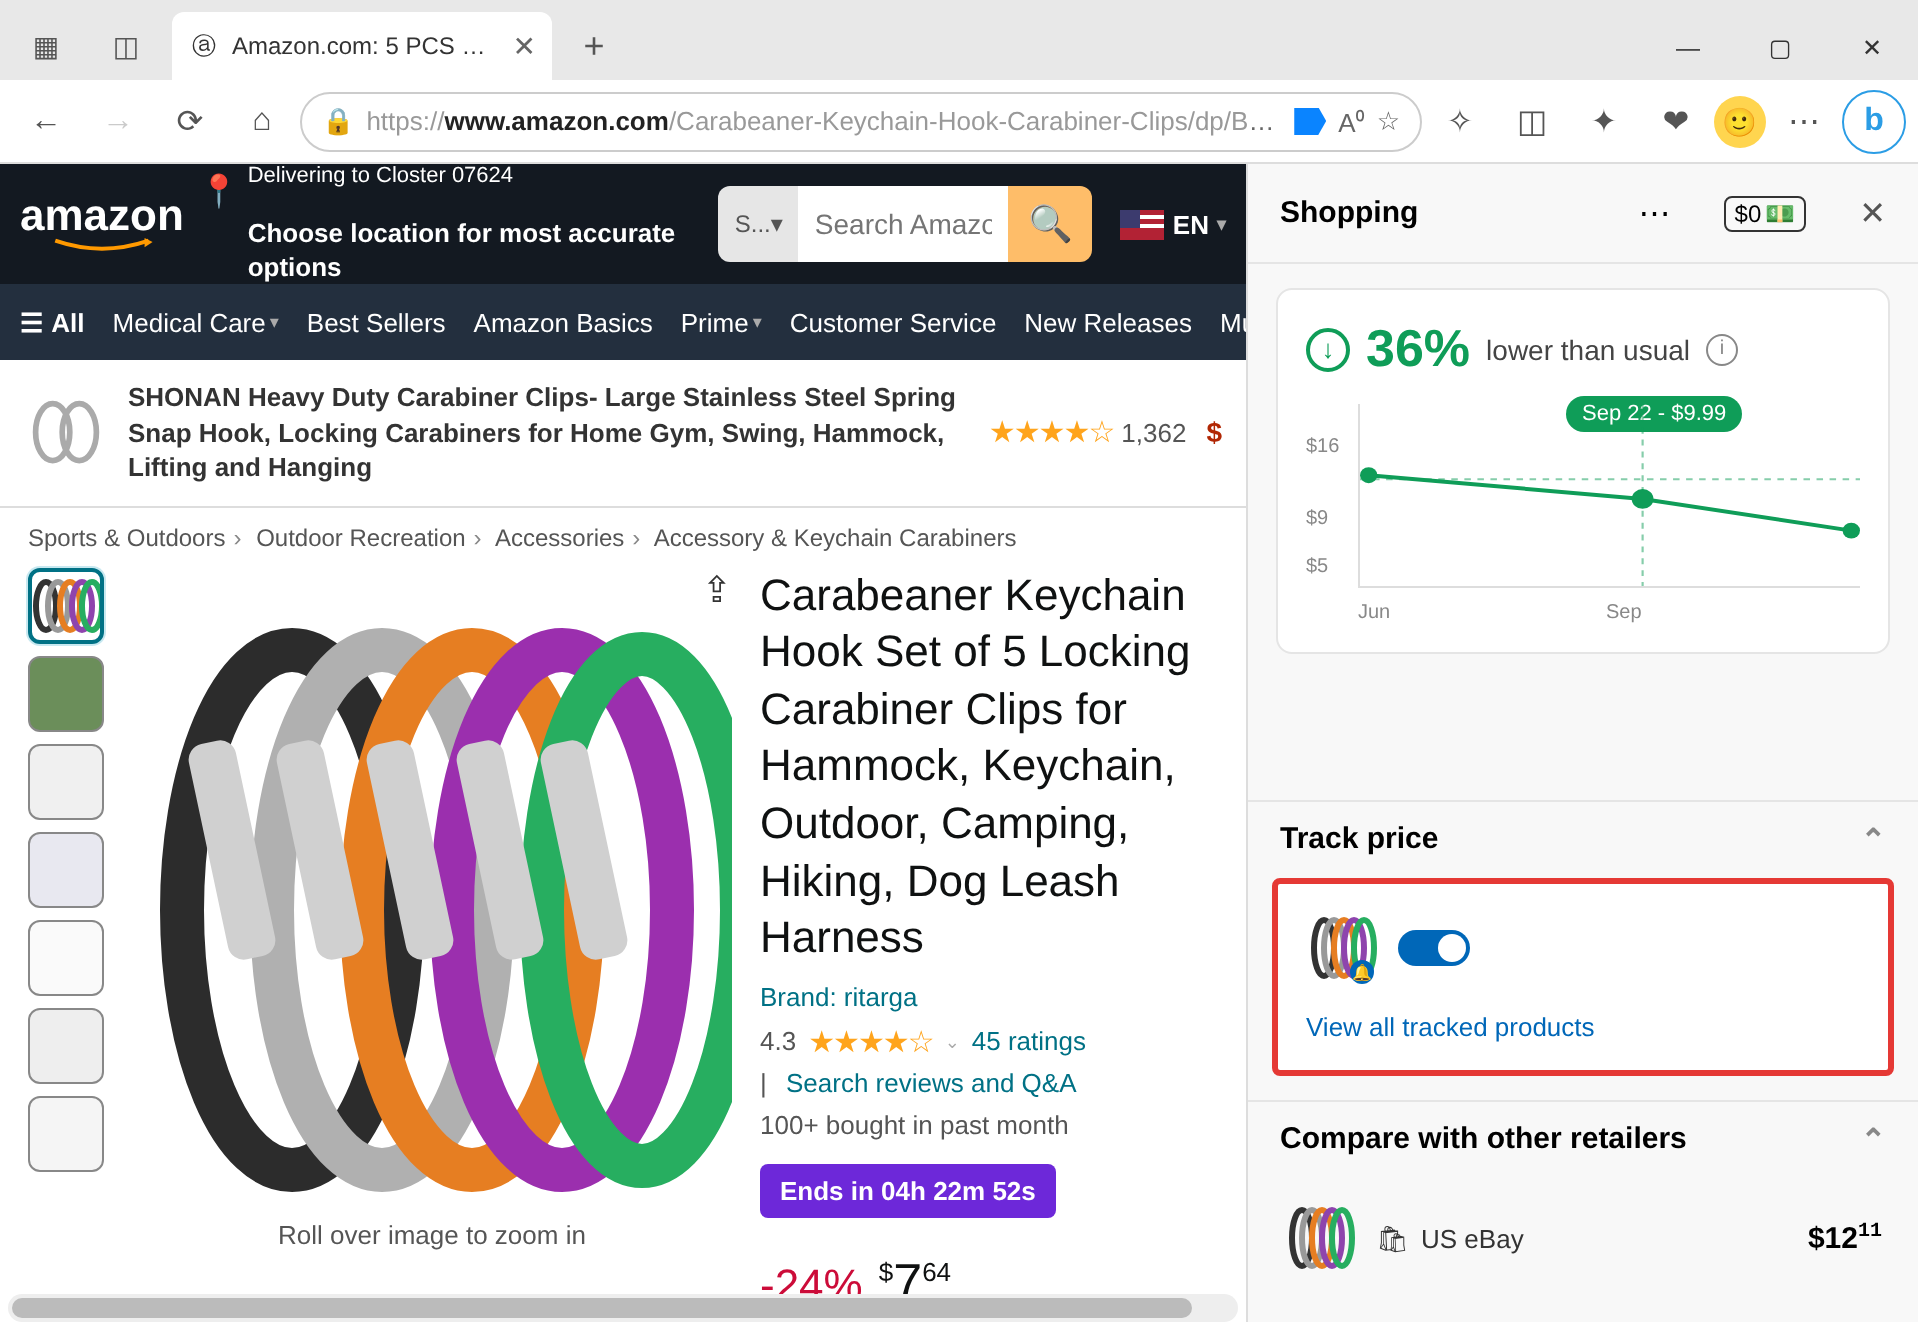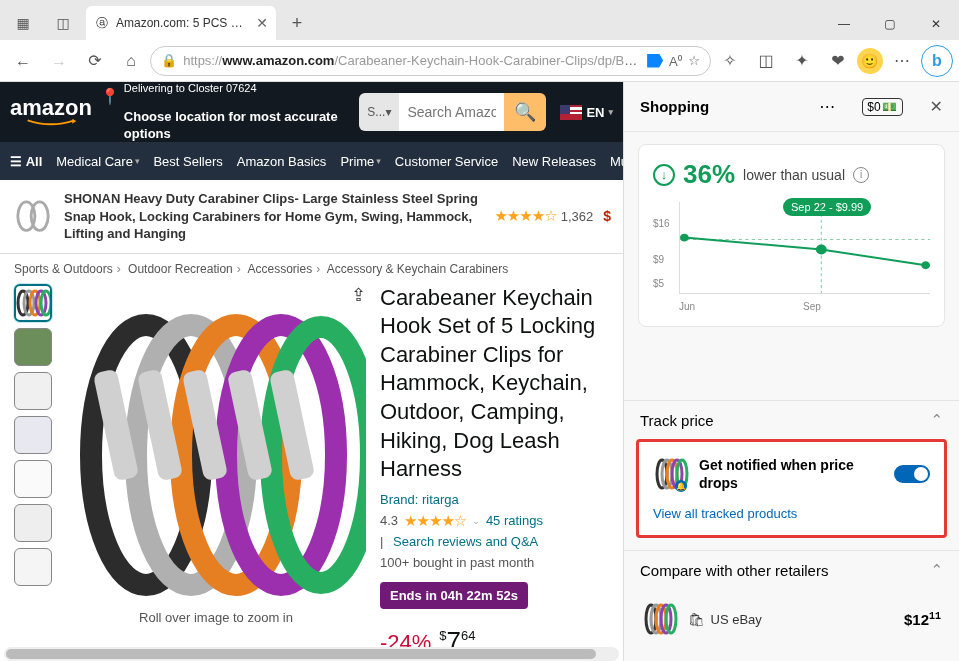--- a/index.html
+++ b/index.html
@@ -70,21 +70,21 @@
 .share-icon { align-self:flex-end; font-size:18px; color:#333; margin-bottom:4px; }
 .mainimg-canvas { width:300px; height:290px; position:relative; }
 .hover-text { font-size:13px; color:#555; margin-top:10px; }
 
 .pinfo { flex:1; min-width:0; }
 .ptitle { font-size:22px; line-height:1.3; color:#0f1111; margin-bottom:6px; }
 .brand { color:#007185; font-size:13px; }
 .rating-row { font-size:13px; color:#555; display:flex; align-items:center; gap:6px; margin-top:4px; flex-wrap:wrap; }
 .rating-row .link { color:#007185; }
 .bought { font-size:13px; color:#555; margin-top:6px; }
-.deal-badge { background:#701a75; color:#fff; font-size:13px; font-weight:bold; padding:6px 10px; border-radius:4px; display:inline-block; margin-top:12px; }
+.deal-badge { background:#6d28d9; color:#fff; font-size:13px; font-weight:bold; padding:6px 10px; border-radius:4px; display:inline-block; margin-top:12px; }
 .price-row { display:flex; align-items:baseline; gap:8px; margin-top:10px; }
 .discount { color:#cc0c39; font-size:22px;margin-top:11px; }
 .price { font-size:26px; color:#0f1111; }
 .price sup { font-size:13px; vertical-align:super; }
 .typical { font-size:12px; color:#565959; margin-top:2px; }
 .typical .strike { text-decoration:line-through; }
 
 
 .sp-header { height:50px; display:flex; align-items:center; padding:0 16px; gap:27px; border-bottom:1px solid #e5e5e5; }
 .sp-title { font-size:15px; font-weight:600; flex:1; }
@@ -98,21 +98,21 @@
 .down-icon { width:22px; height:22px; border:2px solid #0f9d58; border-radius:50%; color:#0f9d58; display:flex; align-items:center; justify-content:center; font-size:13px; }
 .pct { font-size:26px; font-weight:bold; color:#0f9d58; }
 .pct-label { font-size:14px; color:#444; }
 .info-icon { width:16px; height:16px; border:1px solid #888; border-radius:50%; font-size:10px; color:#888; display:flex; align-items:center; justify-content:center; }
 .chart { margin-top:12px; height:110px; position:relative; }
 .chart .ylab { position:absolute; left:0; font-size:10px; color:#888; }
 .chart-area { position:absolute; left:26px; right:0; top:0; bottom:18px; border-left:1px solid #ddd; border-bottom:1px solid #ddd; }
 .chart .xlab { position:absolute; bottom:0; font-size:10px; color:#888; }
 .tooltip { position:absolute; background:#0f9d58; color:#fff; font-size:11px; padding:3px 8px; border-radius:10px; top:-4px; left:130px; white-space:nowrap; }
 
-.section-head { display:flex; align-items:flex-end; padding:10px 16px; font-size:15px; font-weight:400; border-top:1px solid #e5e5e5; }
+.section-head { display:flex; align-items:flex-start; padding:10px 16px; font-size:15px; font-weight:700; border-top:1px solid #e5e5e5; }
 .section-head .chev-s { margin-left:auto; color:#888; }
 .track-card { border:3px solid #e53935; border-radius:4px; margin:0 12px 12px; padding:14px; background:#fff; }
 .notify-row { display:flex; align-items:center; gap:10px; }
 .notify-img { width:36px; height:36px; }
 .notify-text { flex:1; font-size:14px; font-weight:600; line-height:1.3; }
 .toggle { width:36px; height:18px; background:#0067b8; border-radius:9px; position:relative; }
 .toggle::after { content:""; position:absolute; width:14px; height:14px; background:#fff; border-radius:50%; right:2px; top:2px; }
 .view-all { color:#0067b8; font-size:13px; margin-top:14px; display:block; }
 
 .compare-card { margin:0 14px 12px; padding:12px 4px; display:flex; align-items:center; gap:10px; }
@@ -369,21 +369,20 @@
                 <ellipse cx="9" cy="18" rx="5" ry="14" stroke="#333"></ellipse>
                 <ellipse cx="14" cy="18" rx="5" ry="14" stroke="#999"></ellipse>
                 <ellipse cx="19" cy="18" rx="5" ry="14" stroke="#e67e22"></ellipse>
                 <ellipse cx="24" cy="18" rx="5" ry="14" stroke="#8e44ad"></ellipse>
                 <ellipse cx="29" cy="18" rx="5" ry="14" stroke="#27ae60"></ellipse>
               </g>
               <circle cx="28" cy="30" r="6" fill="#0067b8"></circle>
               <text x="28" y="33" font-size="8" fill="#fff" text-anchor="middle">🔔</text>
             </svg>
         </div>
-        <div class="notify-text">Get notified when price drops</div>
         <div class="toggle"></div>
       </div>
       <a class="view-all">View all tracked products</a>
     </div>
 
     <div class="section-head">
       <span>Compare with other retailers</span>
         <span class="chev-s">⌃</span>
     </div>
     <div class="compare-card">

